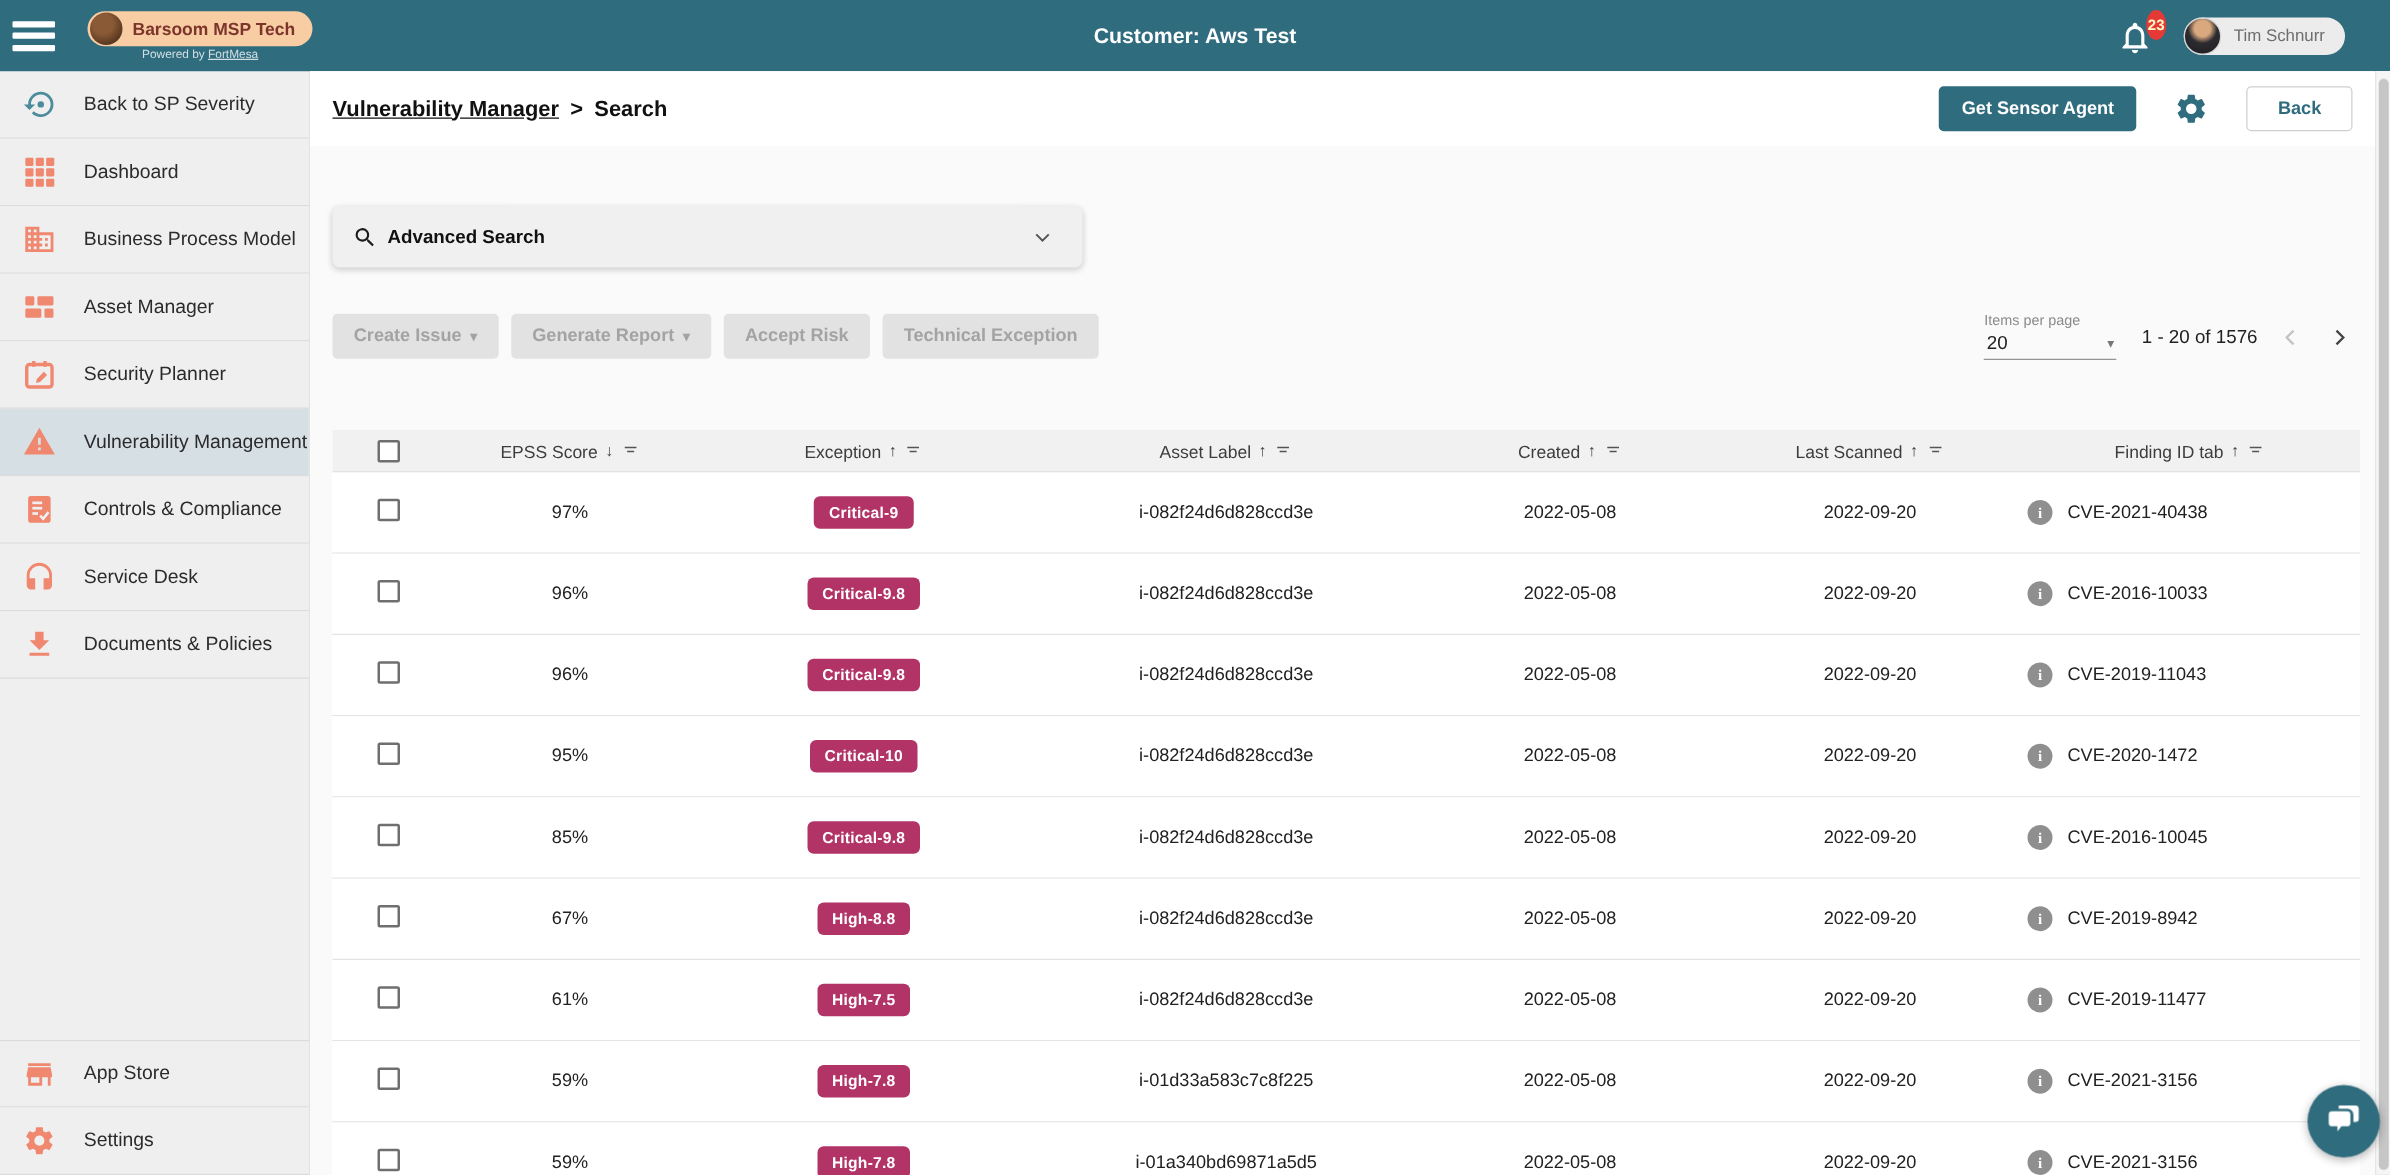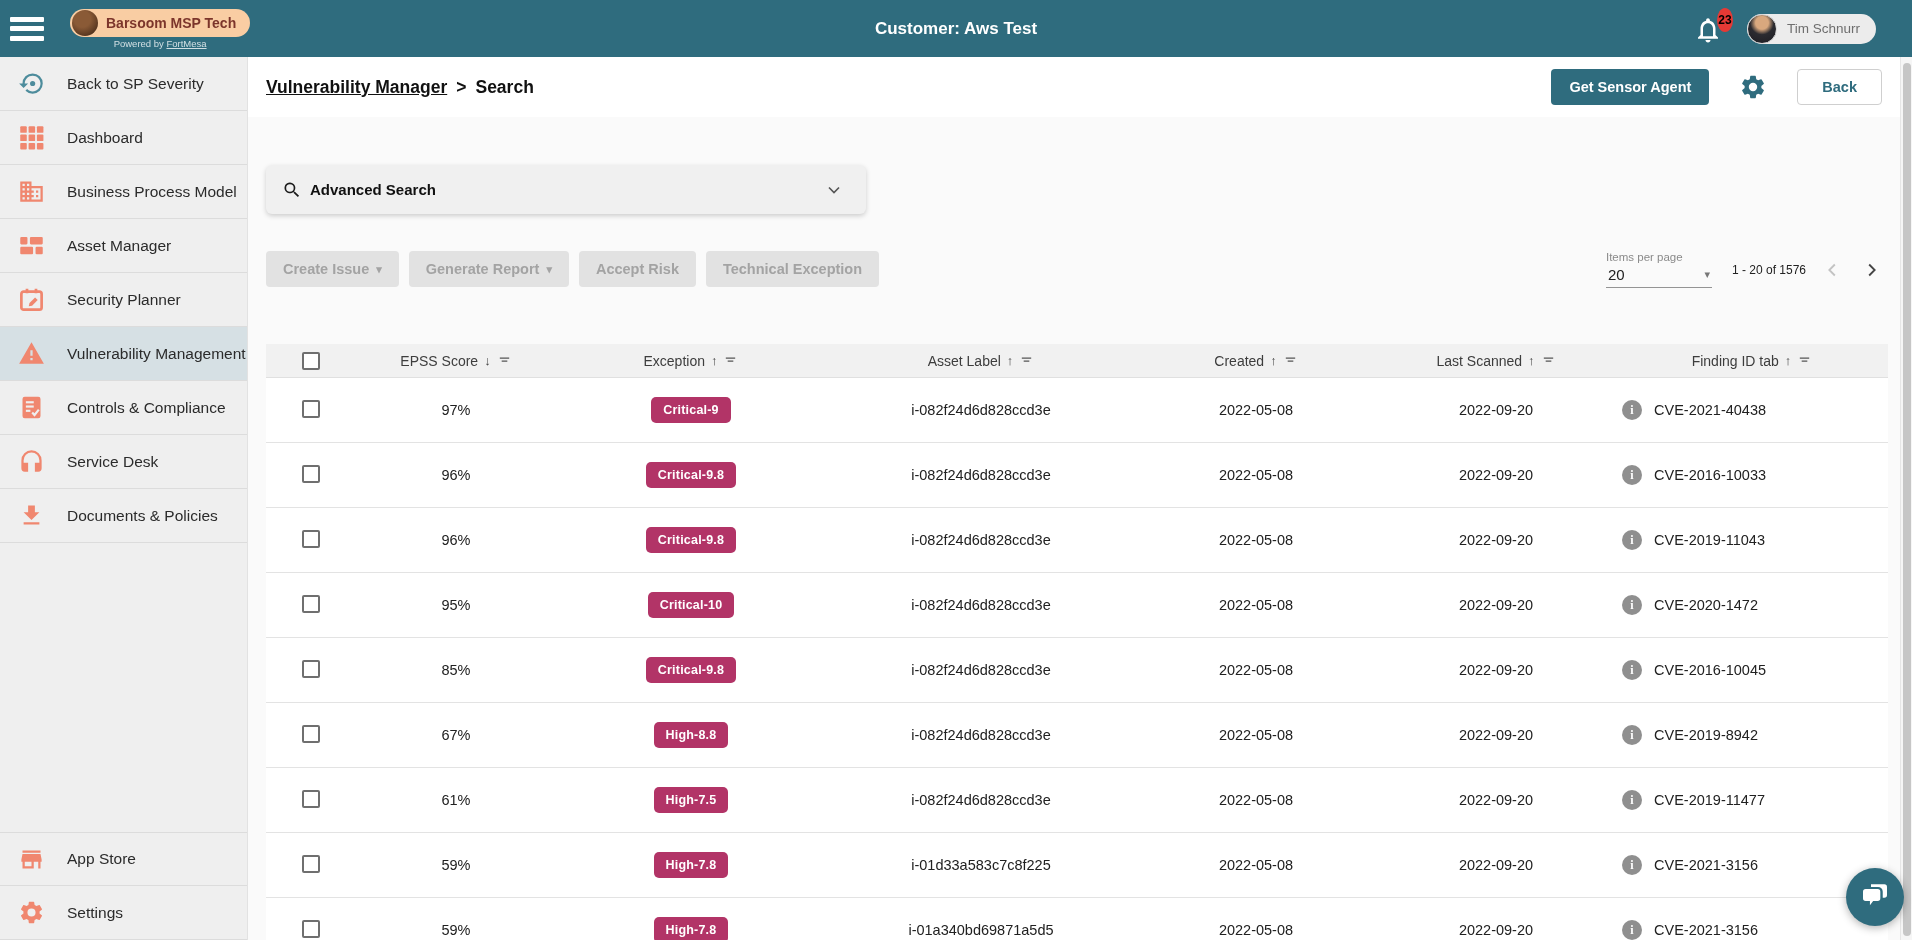--- a/index.html
+++ b/index.html
@@ -18,21 +18,21 @@
   .brand-avatar { width:26px; height:26px; border-radius:50%; margin-right:8px;
     background:radial-gradient(circle at 40% 35%, #8a5a36 0 35%, #5d3a22 70%, #3c2414 100%); }
   .brand-name { font-size:14px; font-weight:bold; color:#7c352b; white-space:nowrap; }
   .powered { font-size:9.5px; color:rgba(255,255,255,.78); margin-top:1px; }
   .powered u { cursor:pointer; }
   .topbar-title { position:absolute; left:0; right:0; text-align:center; color:#fff;
     font-size:17px; font-weight:bold; pointer-events:none; }
   .topbar-right { margin-left:auto; display:flex; align-items:center; gap:22px; padding-right:36px; }
   .bell-wrap { position:relative; width:32px; height:34px; color:#fff; cursor:pointer; }
   .bell-wrap svg { width:30px; height:30px; margin-top:3px; }
-  .notif-badge { position:absolute; top:-4px; right:-8px; background:#e53935; color:#000000;
+  .notif-badge { position:absolute; top:-4px; right:-8px; background:#e53935; color:#fef9c3;
     border-radius:50%; width:16px; height:24px; font-size:12px; font-weight:bold;
     display:flex; align-items:center; justify-content:center; }
   .user-pill { display:flex; align-items:center; background:#ececec; border-radius:16px;
     height:30px; padding-right:16px; cursor:pointer; }
   .user-avatar { width:30px; height:30px; border-radius:50%; margin-right:10px;
     background:radial-gradient(circle at 50% 28%, #d9a87e 0 26%, #2b2b30 48%, #1c1c22 100%);
     border:1px solid #d6d6d6; }
   .user-name { font-size:13.5px; color:#6e6e6e; white-space:nowrap; }
 
   
@@ -84,21 +84,21 @@
     font-weight:bold; font-size:14.5px; padding:10px 17px; cursor:default; font-family:inherit;
     display:flex; align-items:center; gap:7px; white-space:nowrap; }
   .btn-disabled .caret { font-size:11px; }
   .pagination { margin-left:auto; display:flex; align-items:center; gap:16px; }
   .ipp { display:flex; flex-direction:column; width:106px; }
   .ipp-label { font-size:11.5px; color:#8a8a8a; }
   .ipp-select { display:flex; align-items:center; justify-content:space-between;
     border-bottom:1px solid #949494; padding:3px 2px 4px 2px; cursor:pointer; }
   .ipp-value { font-size:15px; color:#222; }
   .ipp-select .caret { color:#777; font-size:11px; }
-  .range { font-size:12px; color:#222; white-space:nowrap; margin-left:4px; }
+  .range { font-size:15px; color:#222; white-space:nowrap; margin-left:4px; }
   .pg-arrow { width:22px; height:22px; cursor:pointer; }
   .pg-arrow svg { width:100%; height:100%; }
   .pg-prev { color:#c3c3c3; }
   .pg-next { color:#444; }
 
   
   .vtable { margin-top:37px; width:1622px; background:#fff; }
   .trow { display:grid; grid-template-columns:90px 200px 270px 310px 240px 240px 1fr;
     align-items:center; border-bottom:1px solid #e3e3e3; }
   .thead { background:#f1f1f1; height:34px; border-bottom:1px solid #e0e0e0; }

